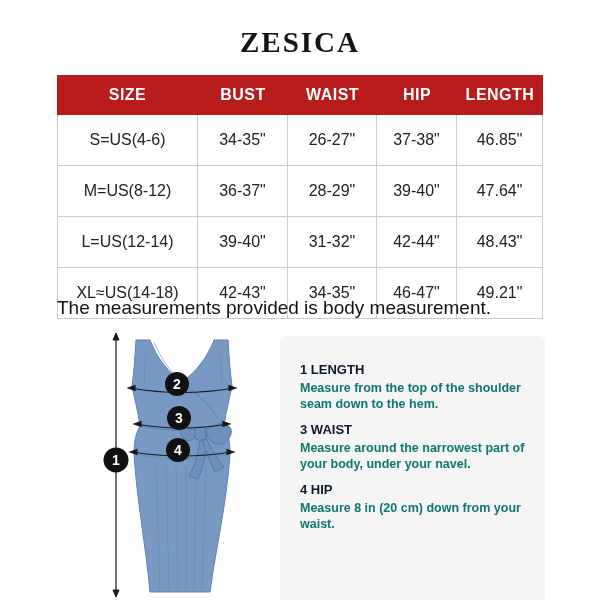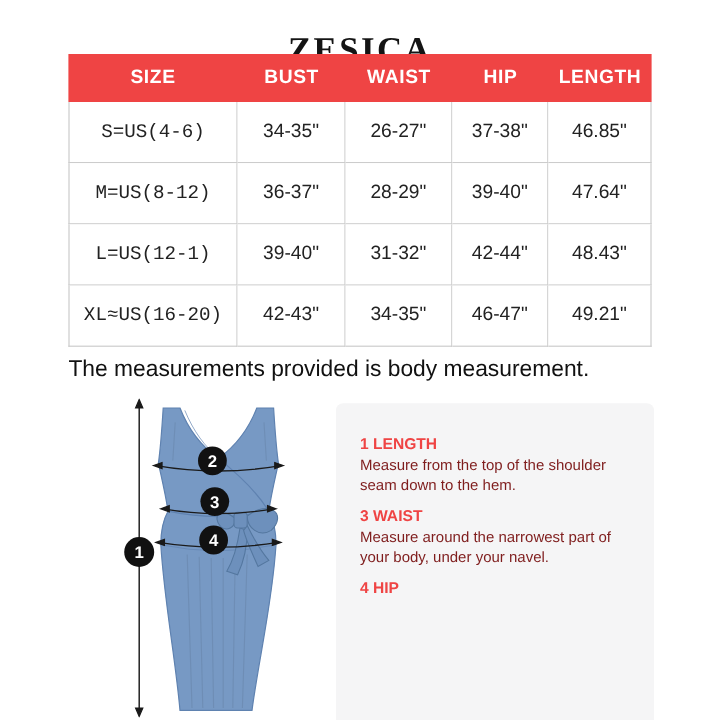--- a/index.html
+++ b/index.html
@@ -13,49 +13,49 @@
     position:absolute;top:2px;left:0;width:600px;text-align:center;
     font-family:"Liberation Serif", serif;
     font-size:29px;font-weight:700;letter-spacing:2px;color:#141414;margin-top:24px;
   }
   
   .size-table{
     position:absolute;left:57px;top:45px;width:486px;
   }
   .t-row{display:grid;grid-template-columns:141px 90px 89px 80px 86px;}
   .t-head{
-    background:#ef4444;color:#ffffff;height:40px;
+    background:#b91c1c;color:#ffffff;height:40px;margin-top:30px;
   }
   .t-head .t-cell{
     display:flex;align-items:center;justify-content:center;
     font-size:16px;font-weight:700;letter-spacing:0.5px;border:none;
   }
   .t-body .t-cell{
     height:50px;display:flex;align-items:center;justify-content:center;
     font-size:16px;color:#222222;background:#ffffff;
     border-bottom:1px solid #cccccc;border-right:1px solid #cccccc;
   }
-  .t-body .t-cell:first-child{border-left:1px solid #cccccc;font-family:Liberation Mono, monospace;}
+  .t-body .t-cell:first-child{border-left:1px solid #cccccc;}
   .note{
     position:absolute;left:57px;top:297px;font-size:19px;color:#111111;
   }
   
   .guide-panel{
     position:absolute;left:280px;top:336px;width:265px;height:264px;
     background:#f5f5f6;border-radius:6px 6px 0 0;
   }
   .guide-text{
     position:absolute;left:300px;top:361px;width:232px;
   }
   .guide-item{margin:0 0 9px 0;}
   .guide-item h4{
-    margin:0 0 2px 0;font-size:13px;font-weight:700;color:#ef4444;line-height:17px;
+    margin:0 0 2px 0;font-size:13px;font-weight:700;color:#0f172a;line-height:17px;
   }
   .guide-item p{
-    margin:0;font-size:12.5px;color:#7f1d1d;line-height:16px;
+    margin:0;font-size:12.5px;color:#0f766e;line-height:16px;font-weight:bold;
   }
   .figure{position:absolute;left:84px;top:332px;width:216px;height:266px;}
 </style>
 </head>
 <body>
 
 <div class="brand">ZESICA</div>
 
 <div class="size-table">
   <div class="t-row t-head">
@@ -74,28 +74,28 @@
       <div class="t-cell">46.85"</div>
     </div>
     <div class="t-row">
       <div class="t-cell">M=US(8-12)</div>
       <div class="t-cell">36-37"</div>
       <div class="t-cell">28-29"</div>
       <div class="t-cell">39-40"</div>
       <div class="t-cell">47.64"</div>
     </div>
     <div class="t-row">
-      <div class="t-cell">L=US(12-1)</div>
+      <div class="t-cell">L=US(12-14)</div>
       <div class="t-cell">39-40"</div>
       <div class="t-cell">31-32"</div>
       <div class="t-cell">42-44"</div>
       <div class="t-cell">48.43"</div>
     </div>
     <div class="t-row">
-      <div class="t-cell">XL≈US(16-20)</div>
+      <div class="t-cell">XL≈US(14-18)</div>
       <div class="t-cell">42-43"</div>
       <div class="t-cell">34-35"</div>
       <div class="t-cell">46-47"</div>
       <div class="t-cell">49.21"</div>
     </div>
   </div>
 </div>
 
 <div class="note">The measurements provided is body measurement.</div>
 
@@ -177,14 +177,15 @@
   <div class="guide-item">
     <h4>1 LENGTH</h4>
     <p>Measure from the top of the shoulder seam down to the hem.</p>
   </div>
   <div class="guide-item">
     <h4>3 WAIST</h4>
     <p>Measure around the narrowest part of your body, under your navel.</p>
   </div>
   <div class="guide-item">
     <h4>4 HIP</h4>
+    <p>Measure 8 in (20 cm) down from your waist.</p>
   </div>
 </div>
 
 </body></html>

